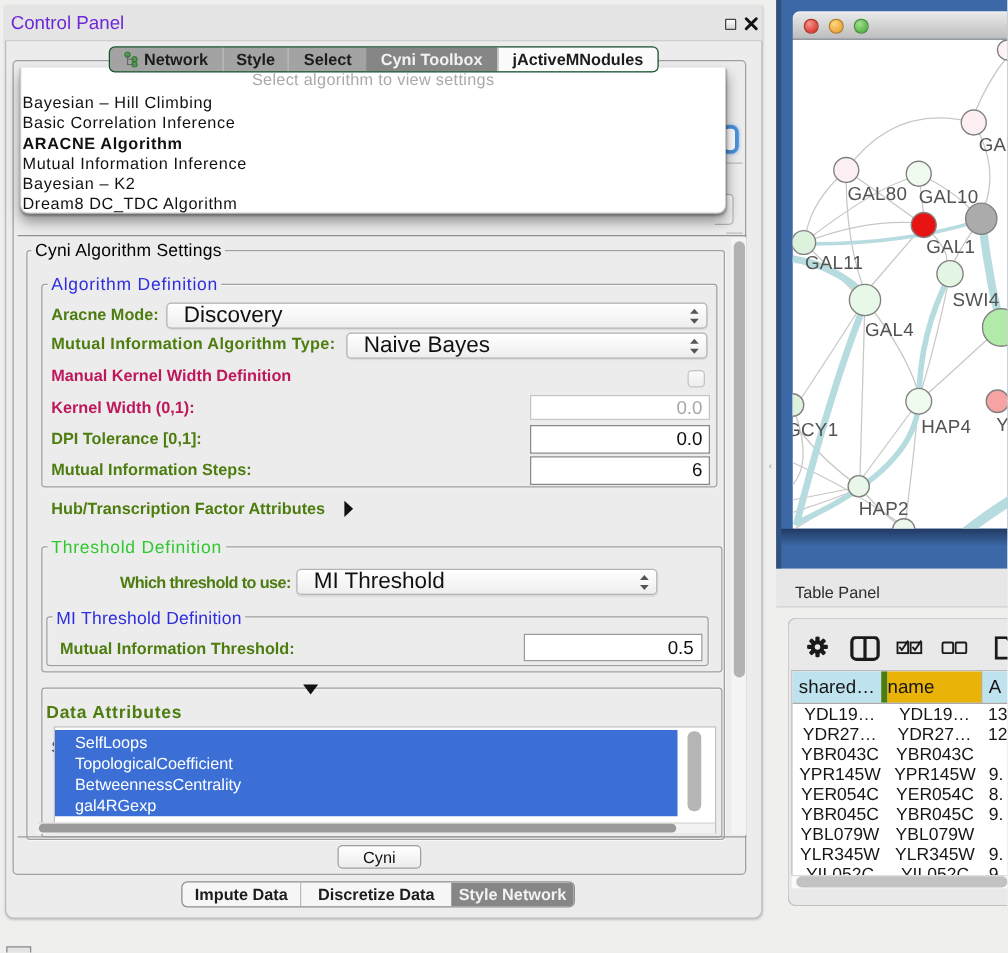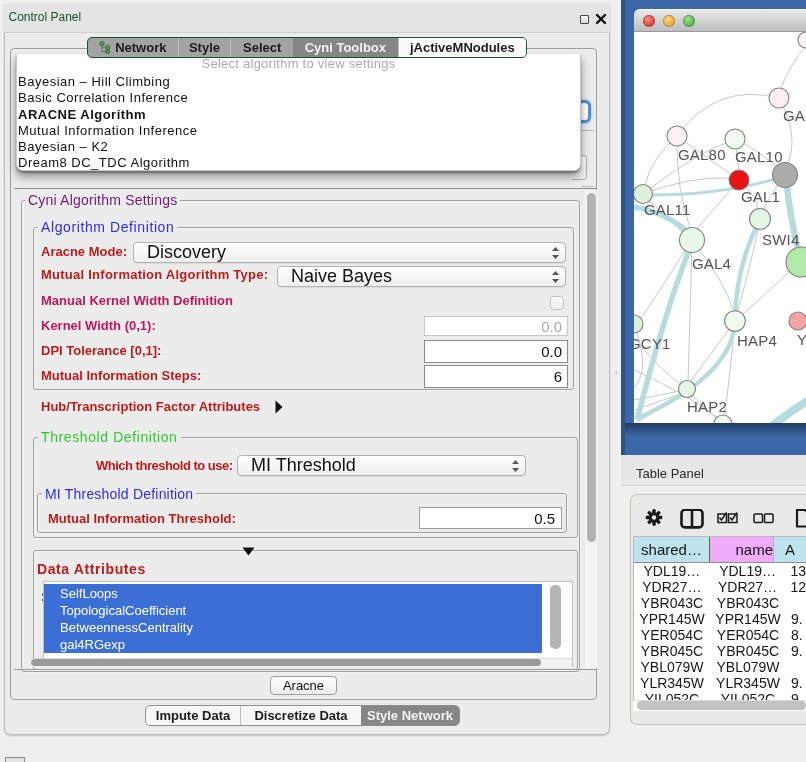--- a/index.html
+++ b/index.html
@@ -1,34 +1,34 @@
 <!DOCTYPE html>
 <html><head>
 <meta charset="utf-8">
 <style>
 * { margin:0; padding:0; box-sizing:border-box; }
 html,body { width:806px; height:762px; overflow:hidden; }
 body { font-family:"Liberation Sans", sans-serif; background:#efefee; position:relative; }
 .abs { position:absolute; }
-.lbl { font-size:13px; font-weight:bold; color:#b91c1c; }
+.lbl { font-size:13px; font-weight:bold; color:#4d7c0f; }
 .dis { color:#be185d; }
-.gtitle { font-size:14px; letter-spacing:0.2px; color:#701a75; background:#ececec; padding:0 3px; }
+.gtitle { font-size:14px; letter-spacing:0.2px; color:#000000; background:#ececec; padding:0 3px; }
 .gbox { position:absolute; border:1px solid #a0a0a0; border-radius:3px; box-shadow:0.5px 0.5px 0 rgba(255,255,255,.9) inset, 0.5px 0.5px 0 rgba(255,255,255,.8); }
 .combo { position:absolute; background:linear-gradient(#ffffff,#eeeeee); border:1px solid #b3b3b3; border-radius:4px; box-shadow:0 1px 1px rgba(0,0,0,.08); font-size:18px; color:#111; }
 .combo .ct { position:absolute; left:13px; top:48%; transform:translateY(-50%); }
 .combo svg { position:absolute; right:5px; top:50%; transform:translateY(-50%); }
 .tfield { position:absolute; background:#fff; text-align:right; font-size:15px; padding-right:5px; color:#111; }
 </style>
 </head>
 <body>
 
 <div class="abs" style="left:4px; top:4px; width:606px; height:731px; background:#ececec; border:1px solid #bdbdbd; border-radius:0 0 7px 7px; box-shadow:0 1px 2px rgba(0,0,0,.2);"></div>
 
 <div class="abs" style="left:4px; top:4px; width:606px; height:29px; background:#e4e4e4; border-bottom:1px solid #cfcfcf;"></div>
-<div class="abs" style="left:8.5px; top:10px; font-size:12px; color:#14532d;">Control Panel</div>
+<div class="abs" style="left:8.5px; top:10px; font-size:15px; color:#6d28d9;">Control Panel</div>
 
 <div class="abs" style="left:580px; top:15px; width:9px; height:9px; border:1.5px solid #444; border-radius:1px; background:linear-gradient(#fdfdfd,#d8d8d8);"></div>
 
 <svg class="abs" style="left:595px; top:13px;" width="12" height="12" viewBox="0 0 12 12">
     <path d="M2 2 L10 10 M10 2 L2 10" stroke="#111" stroke-width="2.4" stroke-linecap="round"></path>
   </svg>
 
 <div class="abs" style="left:10px; top:48px; width:587px; height:652px; background:#ececec; border:1px solid #9f9f9f; border-radius:4px;"></div>
 
 <div class="abs" style="left:87px; top:37px; width:440px; height:21px; background:#a3a3a3; border:1px solid #14532d; border-radius:5px; overflow:hidden; display:flex; font-size:13px; font-weight:bold; color:#1c1c1c; z-index:10;">
@@ -126,21 +126,21 @@
 <div class="abs" style="left:43px; top:581px; width:530px; height:86px; background:#fff; border:1px solid #c0c0c0;"></div>
 <div class="abs" style="left:44px; top:584px; width:498px; height:69px; background:#3b6fd6;"></div>
 <div class="abs" style="left:60px; top:585px; font-size:13px; color:#fff; line-height:17px;">SelfLoops<br>TopologicalCoefficient<br>BetweennessCentrality<br>gal4RGexp</div>
 <div class="abs" style="left:550px; top:585px; width:11px; height:64px; background:#b5b5b5; border-radius:5px;"></div>
 
 <div class="abs" style="left:30px; top:658px; width:542px; height:9px; background:#f2f2f2; border-top:1px solid #d8d8d8;"></div>
 <div class="abs" style="left:31px; top:659px; width:510px; height:7px; background:#9a9a9a; border-radius:4px;"></div>
 
 <div class="abs" style="left:14px; top:669px; width:583px; height:1px; background:#9a9a9a;"></div>
 
-<div class="abs" style="left:270px; top:676px; width:67px; height:19px; background:linear-gradient(#ffffff,#ececec); border:1px solid #9f9f9f; border-radius:4px; text-align:center; line-height:17px; font-size:13px; color:#111;">Aracne</div>
+<div class="abs" style="left:270px; top:676px; width:67px; height:19px; background:linear-gradient(#ffffff,#ececec); border:1px solid #9f9f9f; border-radius:4px; text-align:center; line-height:17px; font-size:13px; color:#111;">Cyni</div>
 
 <div class="abs" style="left:145px; top:705px; width:315px; height:21px; background:#f6f6f6; border:1px solid #8e8e8e; border-radius:5px; overflow:hidden; display:flex; font-size:13px; font-weight:bold; color:#1c1c1c;">
   <div style="width:95px; display:flex; align-items:center; justify-content:center; border-right:1px solid #bdbdbd;">Impute Data</div>
   <div style="width:120px; display:flex; align-items:center; justify-content:center;">Discretize Data</div>
   <div style="width:98px; display:flex; align-items:center; justify-content:center; background:#868686; color:#f2f2f2;">Style Network</div>
 </div>
 
 <div class="abs" style="left:16px; top:54px; width:565px; height:117px; background:#fff; border:1px solid #c9c9c9; border-top:none; border-radius:1px 1px 7px 7px; box-shadow:0 6px 10px rgba(0,0,0,.38), 0 1.5px 2px rgba(0,0,0,.3); z-index:5;"></div>
 <div class="abs" style="left:16px; top:55.5px; width:565px; text-align:center; font-size:13px; color:#aaaaaa; letter-spacing:0.25px; z-index:6;">Select algorithm to view settings</div>
 <div class="abs" style="left:18px; top:74px; font-size:13px; color:#111; line-height:16.3px; letter-spacing:0.5px; z-index:6;">Bayesian – Hill Climbing<br>Basic Correlation Inference<br><b>ARACNE Algorithm</b><br>Mutual Information Inference<br>Bayesian – K2<br>Dream8 DC_TDC Algorithm</div>
@@ -269,22 +269,22 @@
   <g stroke="#1a1a1a" fill="none" stroke-width="1.5">
     <rect x="109" y="5" width="8.5" height="8.5" rx="1"></rect>
     <rect x="119.5" y="5" width="8.5" height="8.5" rx="1"></rect>
   </g>
 
   <path d="M152 1 h8 l4 4 v12.5 h-12 z" fill="none" stroke="#1a1a1a" stroke-width="2.2"></path>
 </svg>
 
 <div class="abs" style="left:633px; top:536px; width:173px; height:175px; background:#fff; border:1px solid #b9b9b9; border-right:none; overflow:hidden; font-size:14px; color:#161616;">
   <div style="display:flex; height:26px; border-bottom:1px solid #8f8f8f; font-size:15px;">
-    <div style="width:76px; background:#bfe3ee; border-right:1px solid #4d7c0f; text-align:center; line-height:25px;">shared…</div>
-    <div style="width:64px; background:#f0abfc; border-right:1px solid #b0b0b0; text-align:right; line-height:25px;">name</div>
+    <div style="width:76px; background:#bfe3ee; border-right:5px solid #4d7c0f; text-align:center; line-height:25px;">shared…</div>
+    <div style="width:76px; background:#eab308; border-right:1px solid #b0b0b0; text-align:left; line-height:25px;">name</div>
     <div style="flex:1; background:#bfe3ee; text-align:center; line-height:25px;">A</div>
   </div>
   <div style="line-height:16px;">
     <div style="display:flex;">
         <div style="width:76px;text-align:center;">YDL19…</div>
         <div style="width:76px;text-align:center;">YDL19…</div>
         <div style="flex:1; padding-left:5px;">13</div>
       </div>
     <div style="display:flex;">
         <div style="width:76px;text-align:center;">YDR27…</div>

